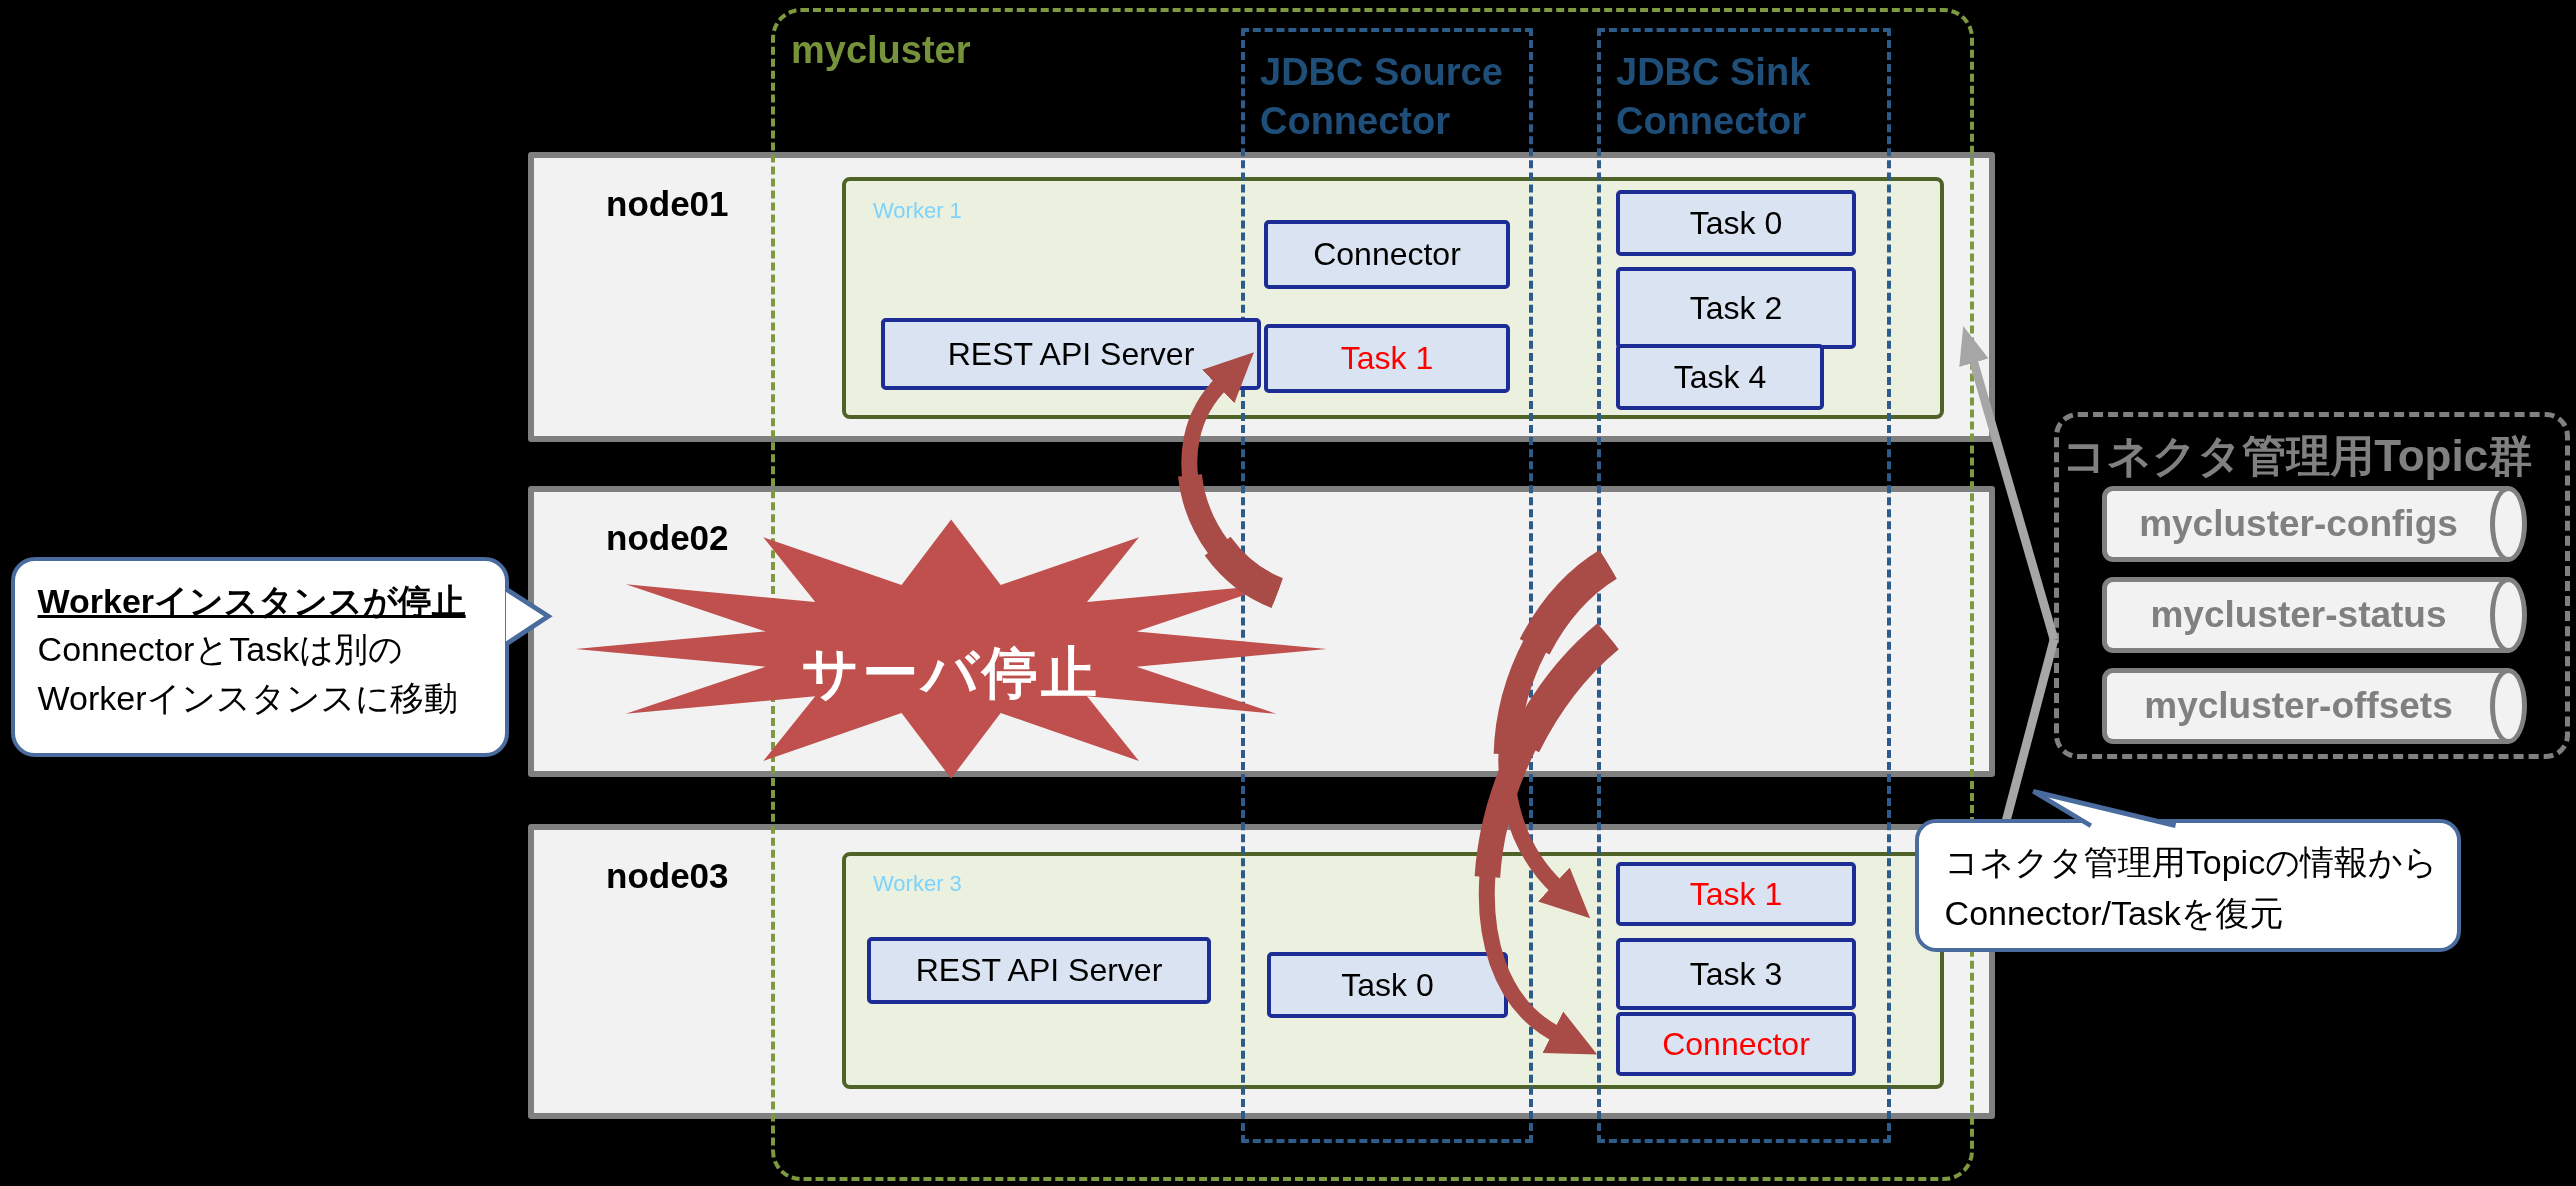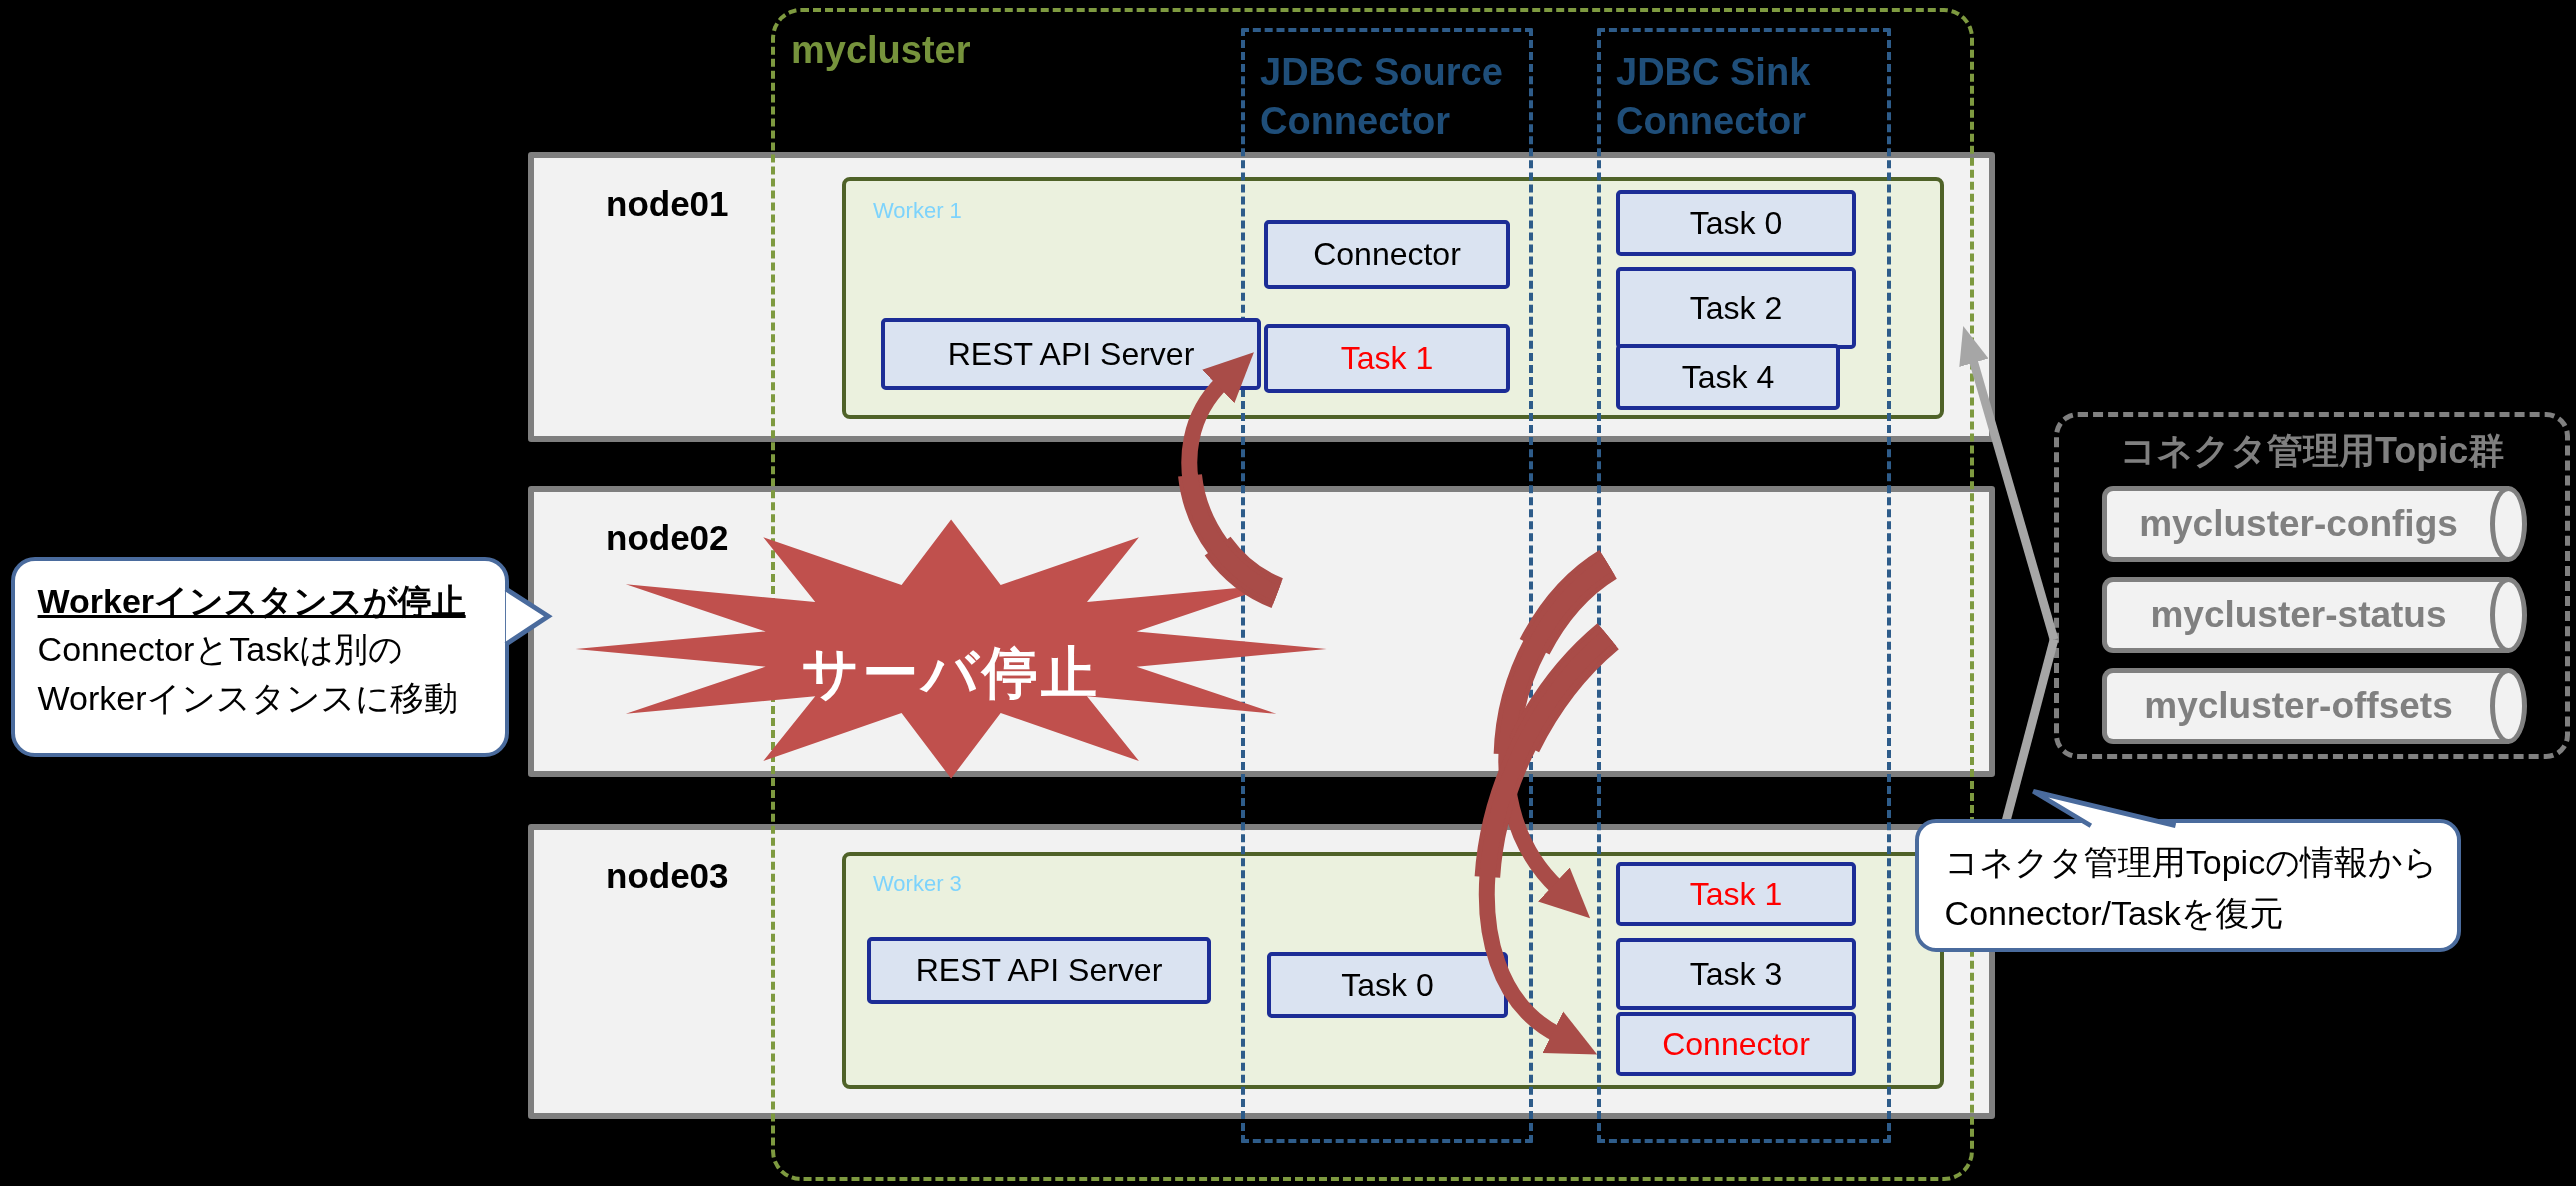--- a/index.html
+++ b/index.html
@@ -36,22 +36,22 @@
            border-radius:4.8px;display:flex;align-items:center;justify-content:center;
            font-size:32px;color:#000;z-index:6;}
   .bluebox.red{color:var(--red-text);}
 
   .overlay{position:absolute;left:0;top:0;z-index:50;pointer-events:none;}
   .burst-label{position:absolute;left:751px;top:636px;width:400px;text-align:center;
                font-size:56px;font-weight:bold;color:var(--burst-text);z-index:52;letter-spacing:3.2px;}
 
   .topics-box{position:absolute;left:2054px;top:412px;width:516px;height:347px;
               border:5.6px dashed var(--gray);border-radius:24px;z-index:40;}
-  .topics-title{position:absolute;left:2062px;top:427px;width:500px;text-align:center;
-                font-size:36px;font-weight:bold;color:var(--gray);z-index:41;}
+  .topics-title{position:absolute;left:2062px;top:427px;width:500px;
+                font-size:44px;font-weight:bold;color:var(--gray);z-index:41;}
   .topic{position:absolute;left:2102px;width:425px;height:76px;z-index:41;}
   .topic .body{position:absolute;left:0;right:18.4px;top:0;bottom:0;background:var(--topic-fill);
                border:5.6px solid var(--gray);border-right:none;border-radius:11.2px 0 0 11.2px;}
   .topic .cap{position:absolute;right:0;top:0;bottom:0;width:37px;background:var(--topic-fill);
               border:5.6px solid var(--gray);border-radius:50%;}
   .topic .tlabel{position:absolute;left:0;right:32px;top:0;bottom:0;display:flex;align-items:center;
                  justify-content:center;font-size:37px;font-weight:bold;color:var(--gray);}
 
   .callout{position:absolute;background:var(--callout-bg);border:4.8px solid var(--callout-border);
            z-index:60;}
@@ -89,21 +89,21 @@
 Connector</div>
   <div class="dashedrect jdbc-rect" style="left:1597px;top:28px;width:294px;height:1115px;"></div>
   <div class="jdbc-title" style="left:1616px;top:48px;">JDBC Sink
 Connector</div>
 
   <div class="bluebox" style="left:881px;top:318px;width:380px;height:72px;">REST API Server</div>
   <div class="bluebox" style="left:1264px;top:220px;width:246px;height:69px;">Connector</div>
   <div class="bluebox red" style="left:1264px;top:324px;width:246px;height:69px;">Task 1</div>
   <div class="bluebox" style="left:1616px;top:190px;width:240px;height:66px;">Task 0</div>
   <div class="bluebox" style="left:1616px;top:267px;width:240px;height:82px;">Task 2</div>
-  <div class="bluebox" style="left:1616px;top:344px;width:224px;height:66px;">Task 4</div>
+  <div class="bluebox" style="left:1616px;top:344px;width:208px;height:66px;">Task 4</div>
 
   <div class="bluebox" style="left:867px;top:937px;width:344px;height:67px;">REST API Server</div>
   <div class="bluebox" style="left:1267px;top:952px;width:241px;height:66px;">Task 0</div>
   <div class="bluebox red" style="left:1616px;top:862px;width:240px;height:64px;">Task 1</div>
   <div class="bluebox" style="left:1616px;top:938px;width:240px;height:72px;">Task 3</div>
   <div class="bluebox red" style="left:1616px;top:1012px;width:240px;height:64px;">Connector</div>
 
   <svg class="overlay" width="2576" height="1187" viewBox="0 0 3223 1485">
     <defs>
       <marker id="mred" markerUnits="userSpaceOnUse" markerWidth="70" markerHeight="70" refX="8" refY="35" orient="auto">

